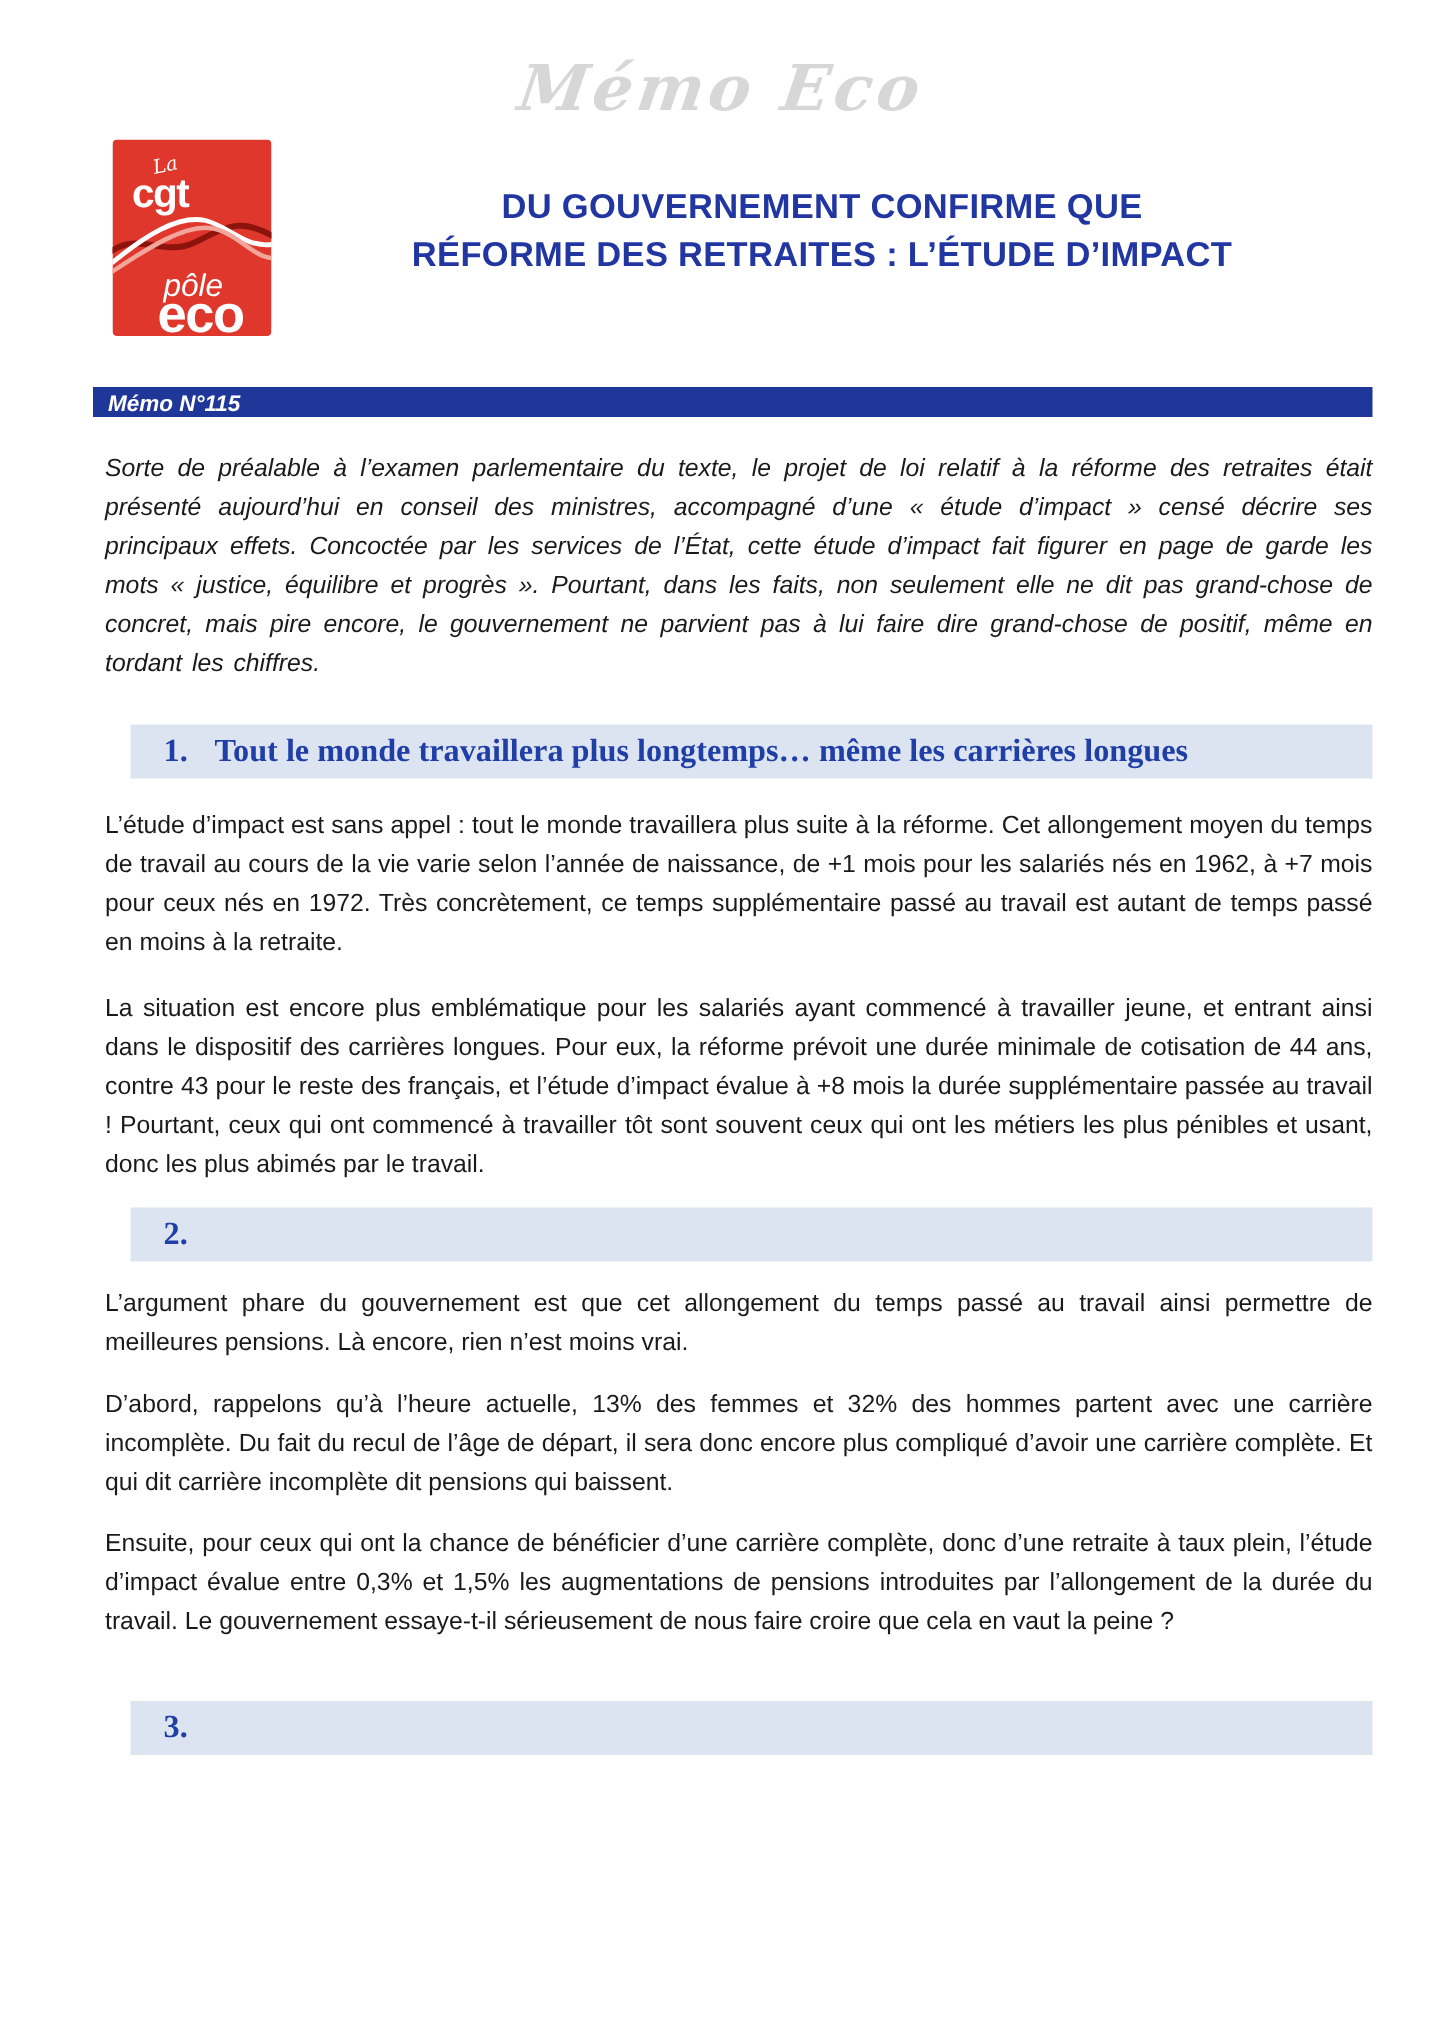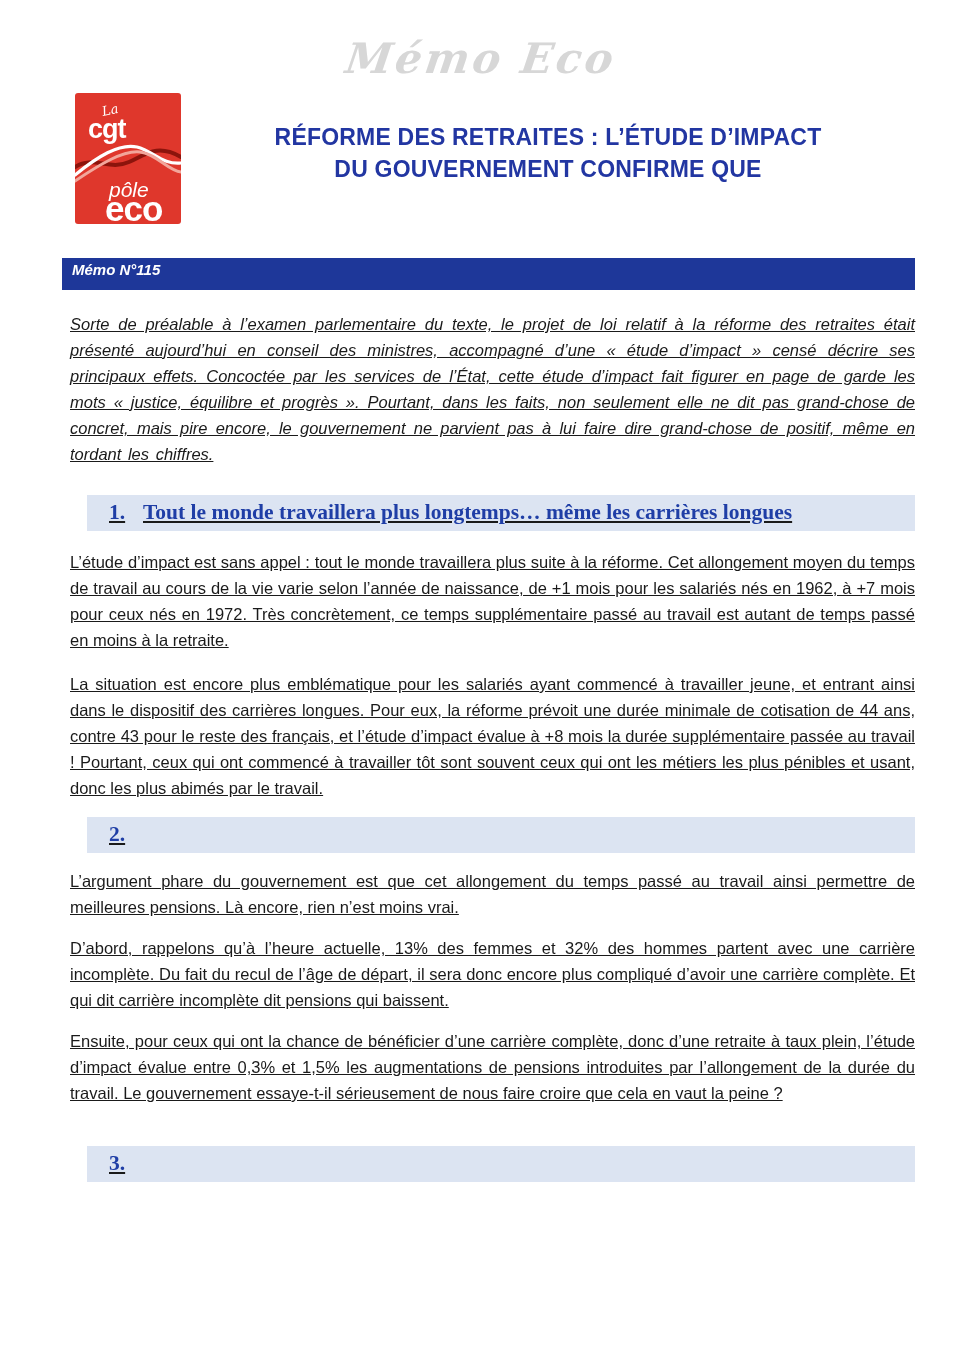--- a/index.html
+++ b/index.html
@@ -43,24 +43,24 @@
     letter-spacing:.2px;
   }
   
   .memo-bar{
     margin:34px 47px 0 62px;
     background:#1e3799;
     color:#ffffff;
     font-style:italic;
     font-weight:700;
     font-size:15px;
-    padding:3px 8px 12px 10px;
+    padding:3px 8px 0 10px;
   }
   
-  .content{margin:0 47px 0 62px;text-decoration:underline;}
+  .content{margin:0 47px 0 62px;}
   .para{
     font-size:16.5px;
     line-height:26px;
     text-align:justify;
     margin:18px 0 0 8px;
   }
   .para.intro{
     font-style:italic;
     margin-top:21px;
     word-spacing:2px;
@@ -97,22 +97,22 @@
       <text x="13" y="45" fill="#ffffff" font-family="Liberation Sans, sans-serif" font-weight="bold" font-size="27" letter-spacing="-1">cgt</text>
       <g fill="none" stroke-linecap="round">
         <path d="M0,74 C18,62 34,78 54,69 C70,62 82,50 106,64" stroke="#8c140c" stroke-width="4"></path>
         <path d="M0,82 C22,64 44,50 62,54 C78,58 88,72 106,70" stroke="#ffffff" stroke-width="3.2"></path>
         <path d="M0,88 C24,72 48,57 65,59 C82,61 93,78 106,79" stroke="#f2a69b" stroke-width="3"></path>
       </g>
       <text x="34" y="104" fill="#ffffff" font-family="Liberation Sans, sans-serif" font-style="italic" font-size="21">pôle</text>
       <text x="30" y="128" fill="#ffffff" font-family="Liberation Sans, sans-serif" font-weight="bold" font-size="35" letter-spacing="-1">eco</text>
     </svg>
     <div class="title-block">
+      <div>DU GOUVERNEMENT CONFIRME QUE</div>
       <div>RÉFORME DES RETRAITES : L’ÉTUDE D’IMPACT</div>
-      <div>DU GOUVERNEMENT CONFIRME QUE</div>
     </div>
   </div>
 
   <div class="memo-bar">Mémo N°115</div>
 
   <div class="content">
 
     <p class="para intro">Sorte de préalable à l’examen parlementaire du texte, le projet de loi relatif à la réforme des retraites était présenté aujourd’hui en conseil des ministres, accompagné d’une « étude d’impact » censé décrire ses principaux effets. Concoctée par les services de l’État, cette étude d’impact fait figurer en page de garde les mots « justice, équilibre et progrès ». Pourtant, dans les faits, non seulement elle ne dit pas grand-chose de concret, mais pire encore, le gouvernement ne parvient pas à lui faire dire grand-chose de positif, même en tordant les chiffres.</p>
 
     <div class="section-heading">

